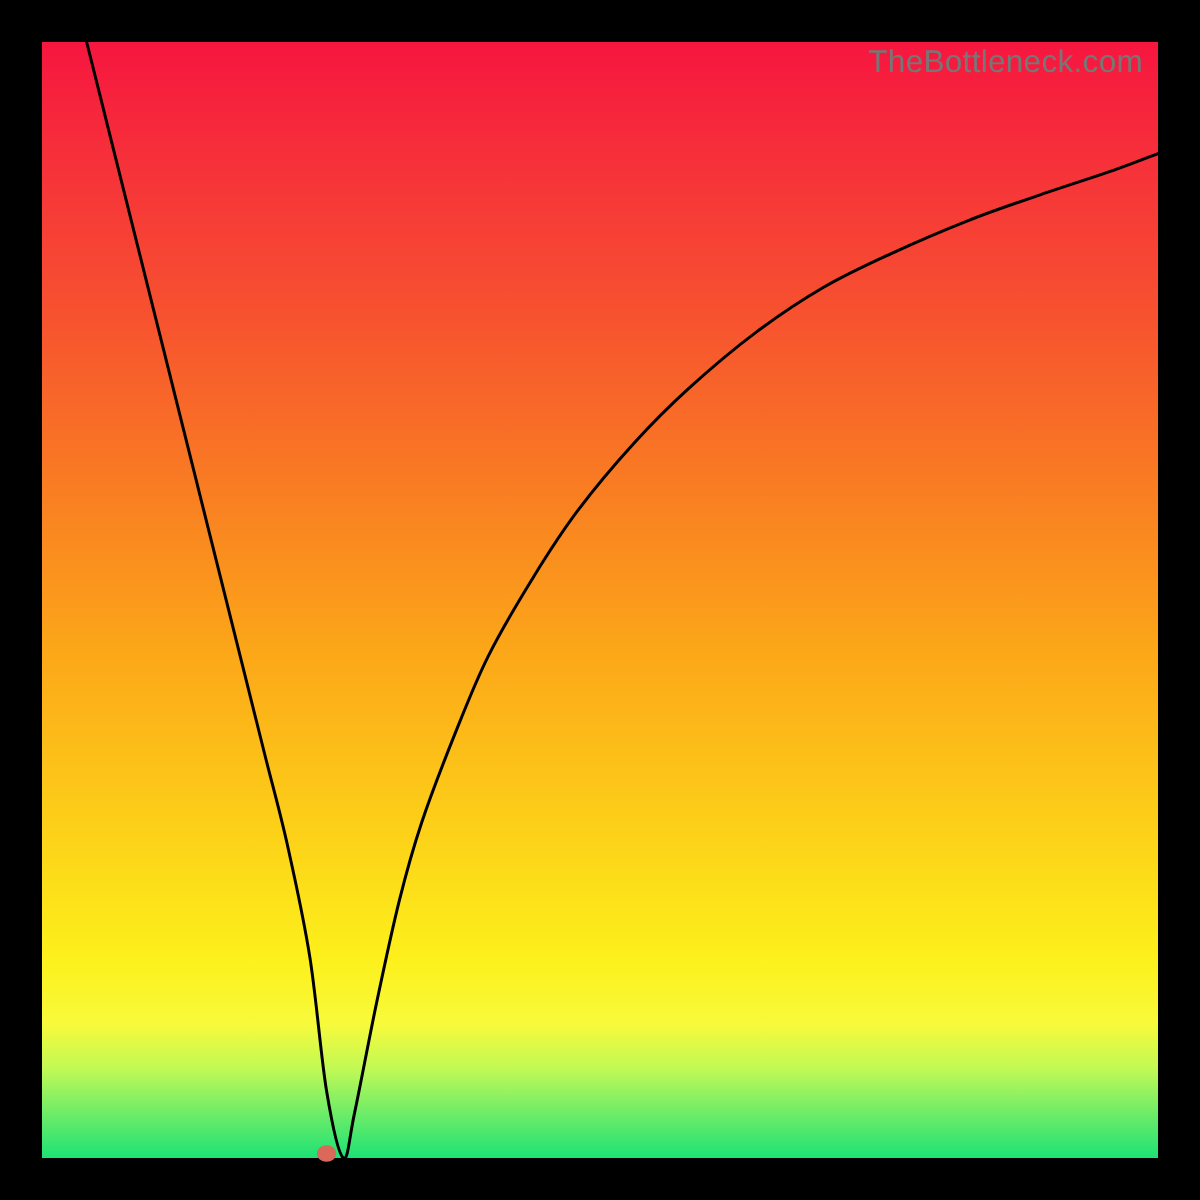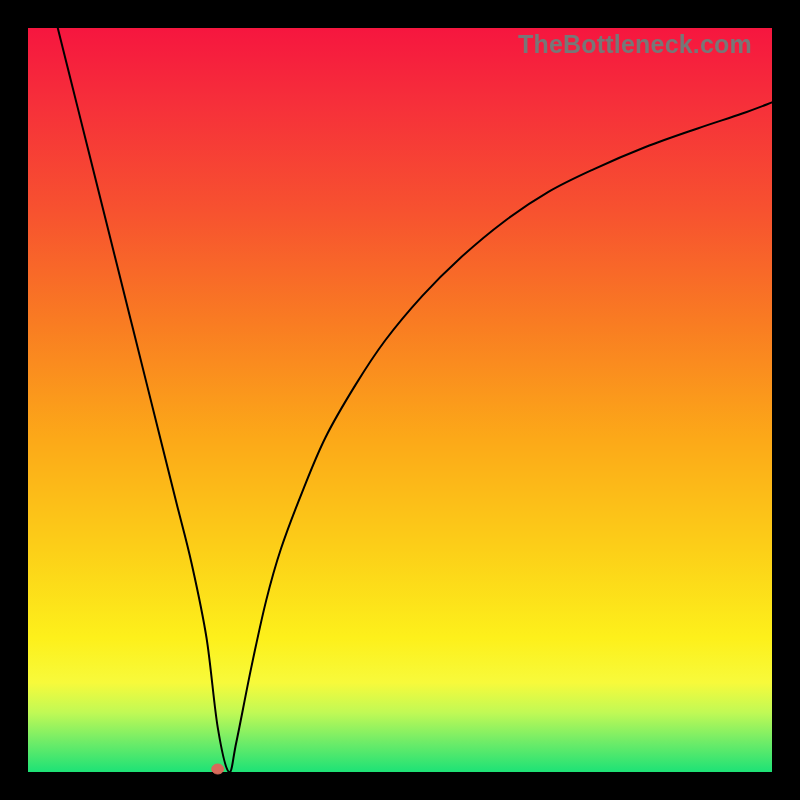--- a/index.html
+++ b/index.html
@@ -35,25 +35,25 @@
       #fdf01b 82%,
       #f7fa3b 88%,
       #c1f955 92%,
       #6eec68 96%,
       #1de276 100%
     );
   }
   .watermark {
     position: absolute;
     top: 2px;
-    right: 20px;
+    right: 10px;
     color: #777;
-    font-size: 25px;
+    font-size: 21px;
     letter-spacing: 0.2px;
-    font-weight: 700;
+    font-weight: 400;
     user-select: none;
   }
   svg.curve {
     position: absolute;
     left: 0;
     top: 0;
     width: 744px;
     height: 744px;
     overflow: visible;
   }

